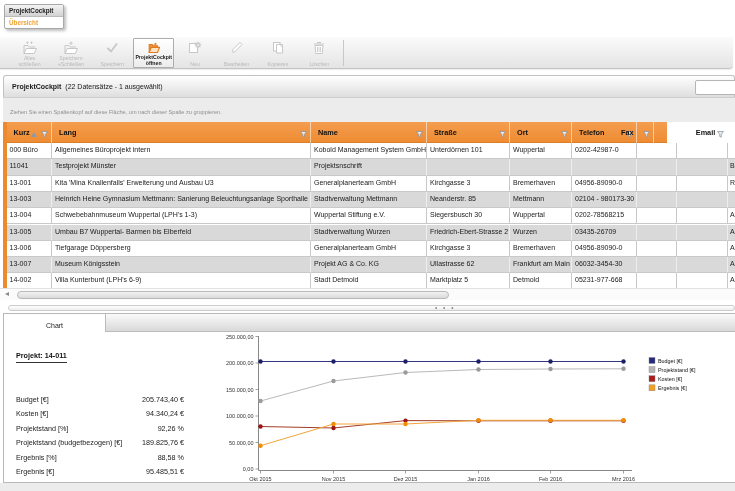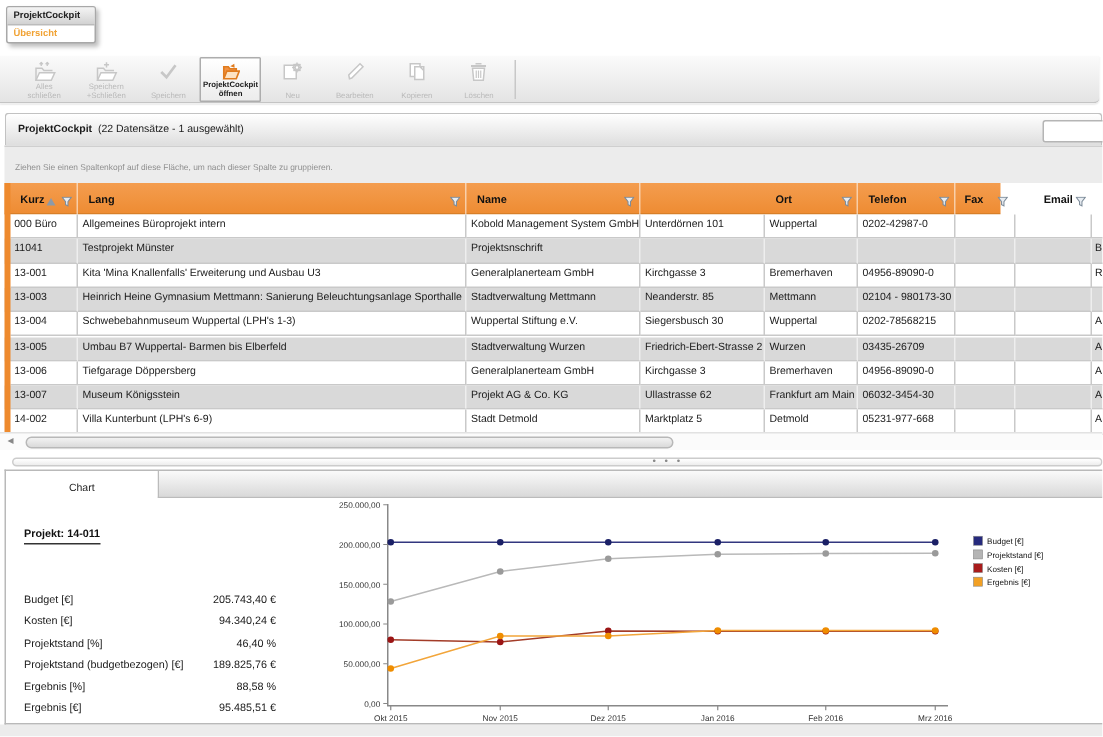--- a/index.html
+++ b/index.html
@@ -153,27 +153,30 @@
 <div id="gridhdr">
 <div class="hcell" style="left:3.5px;width:45.5px;">Kurz<span class="sort" style="right:14px;"></span><svg class="funnel" width="7" height="7" viewBox="0 0 7 7">
             <path d="M0.5 0.5 H6.5 L4.3 3.4 V6.2 L2.7 5.4 V3.4 Z" fill="#e8edf2" stroke="#7e8c9a" stroke-width="0.7"></path>
           </svg></div>
 <div class="hcell" style="left:308px;width:116px;">Name<svg class="funnel" width="7" height="7" viewBox="0 0 7 7">
             <path d="M0.5 0.5 H6.5 L4.3 3.4 V6.2 L2.7 5.4 V3.4 Z" fill="#e8edf2" stroke="#7e8c9a" stroke-width="0.7"></path>
           </svg></div>
 <div class="hcell" style="left:49px;width:259px;">Lang<svg class="funnel" width="7" height="7" viewBox="0 0 7 7">
             <path d="M0.5 0.5 H6.5 L4.3 3.4 V6.2 L2.7 5.4 V3.4 Z" fill="#e8edf2" stroke="#7e8c9a" stroke-width="0.7"></path>
           </svg></div>
+<div class="hcell" style="left:424px;width:83px;">Straße<svg class="funnel" width="7" height="7" viewBox="0 0 7 7">
+            <path d="M0.5 0.5 H6.5 L4.3 3.4 V6.2 L2.7 5.4 V3.4 Z" fill="#e8edf2" stroke="#7e8c9a" stroke-width="0.7"></path>
+          </svg></div>
 <div class="hcell" style="left:507px;width:62px;">Ort<svg class="funnel" width="7" height="7" viewBox="0 0 7 7">
             <path d="M0.5 0.5 H6.5 L4.3 3.4 V6.2 L2.7 5.4 V3.4 Z" fill="#e8edf2" stroke="#7e8c9a" stroke-width="0.7"></path>
           </svg></div>
 <div class="hcell" style="left:569px;width:65px;">Telefon<svg class="funnel" width="7" height="7" viewBox="0 0 7 7">
             <path d="M0.5 0.5 H6.5 L4.3 3.4 V6.2 L2.7 5.4 V3.4 Z" fill="#e8edf2" stroke="#7e8c9a" stroke-width="0.7"></path>
           </svg></div>
-<div class="hcell" style="left:633px;width:40px;">Fax<svg class="funnel" width="7" height="7" viewBox="0 0 7 7">
+<div class="hcell" style="left:611px;width:40px;">Fax<svg class="funnel" width="7" height="7" viewBox="0 0 7 7">
             <path d="M0.5 0.5 H6.5 L4.3 3.4 V6.2 L2.7 5.4 V3.4 Z" fill="#e8edf2" stroke="#7e8c9a" stroke-width="0.7"></path>
           </svg></div>
 <div class="hcell" style="left:674px;width:51px;text-align:center;">Email<svg class="funnel" width="7" height="7" viewBox="0 0 7 7">
             <path d="M0.5 0.5 H6.5 L4.3 3.4 V6.2 L2.7 5.4 V3.4 Z" fill="#e8edf2" stroke="#7e8c9a" stroke-width="0.7"></path>
           </svg></div>
 <div class="hcell" style="left:725px;width:7px;"></div>
 </div>
 <div class="grow odd" style="top:21.0px;height:16.3px;">
 <div class="gcell" style="left:3.5px;width:45.5px;">000 Büro</div>
 <div class="gcell" style="left:49px;width:259px;">Allgemeines Büroprojekt intern</div>
@@ -286,21 +289,21 @@
     </div>
 
   <div class="abs" style="left:0;top:483px;width:735px;height:8px;background:#ececec;"></div>
   <div id="panel" class="abs">
     <div id="tabstrip"></div>
     <div id="tablabel">Chart</div>
     <div id="stats">
       <div id="ptitle">Projekt: 14-011</div>
 <div class="srow" style="top:76.5px;">Budget [€]<span class="v">205.743,40 €</span></div>
 <div class="srow" style="top:91.0px;">Kosten [€]<span class="v">94.340,24 €</span></div>
-<div class="srow" style="top:105.5px;">Projektstand [%]<span class="v">46,40 %</span></div>
+<div class="srow" style="top:105.5px;">Projektstand [%]<span class="v">92,26 %</span></div>
 <div class="srow" style="top:120.0px;">Projektstand (budgetbezogen) [€]<span class="v">189.825,76 €</span></div>
 <div class="srow" style="top:134.5px;">Ergebnis [%]<span class="v">88,58 %</span></div>
 <div class="srow" style="top:149.0px;">Ergebnis [€]<span class="v">95.485,51 €</span></div>
     </div>
   </div>
 
 <svg class="abs" id="chart" style="left:218px;top:330px;" width="517" height="161" viewBox="0 0 517 161">
 <path d="M40.5 6 V140.5 H414" fill="none" stroke="#888" stroke-width="1"></path>
 <line x1="37.5" y1="6.5" x2="40.5" y2="6.5" stroke="#888" stroke-width="0.8"></line>
 <text x="35.5" y="8.7" font-size="5.5" fill="#333" text-anchor="end">250.000,00</text>

